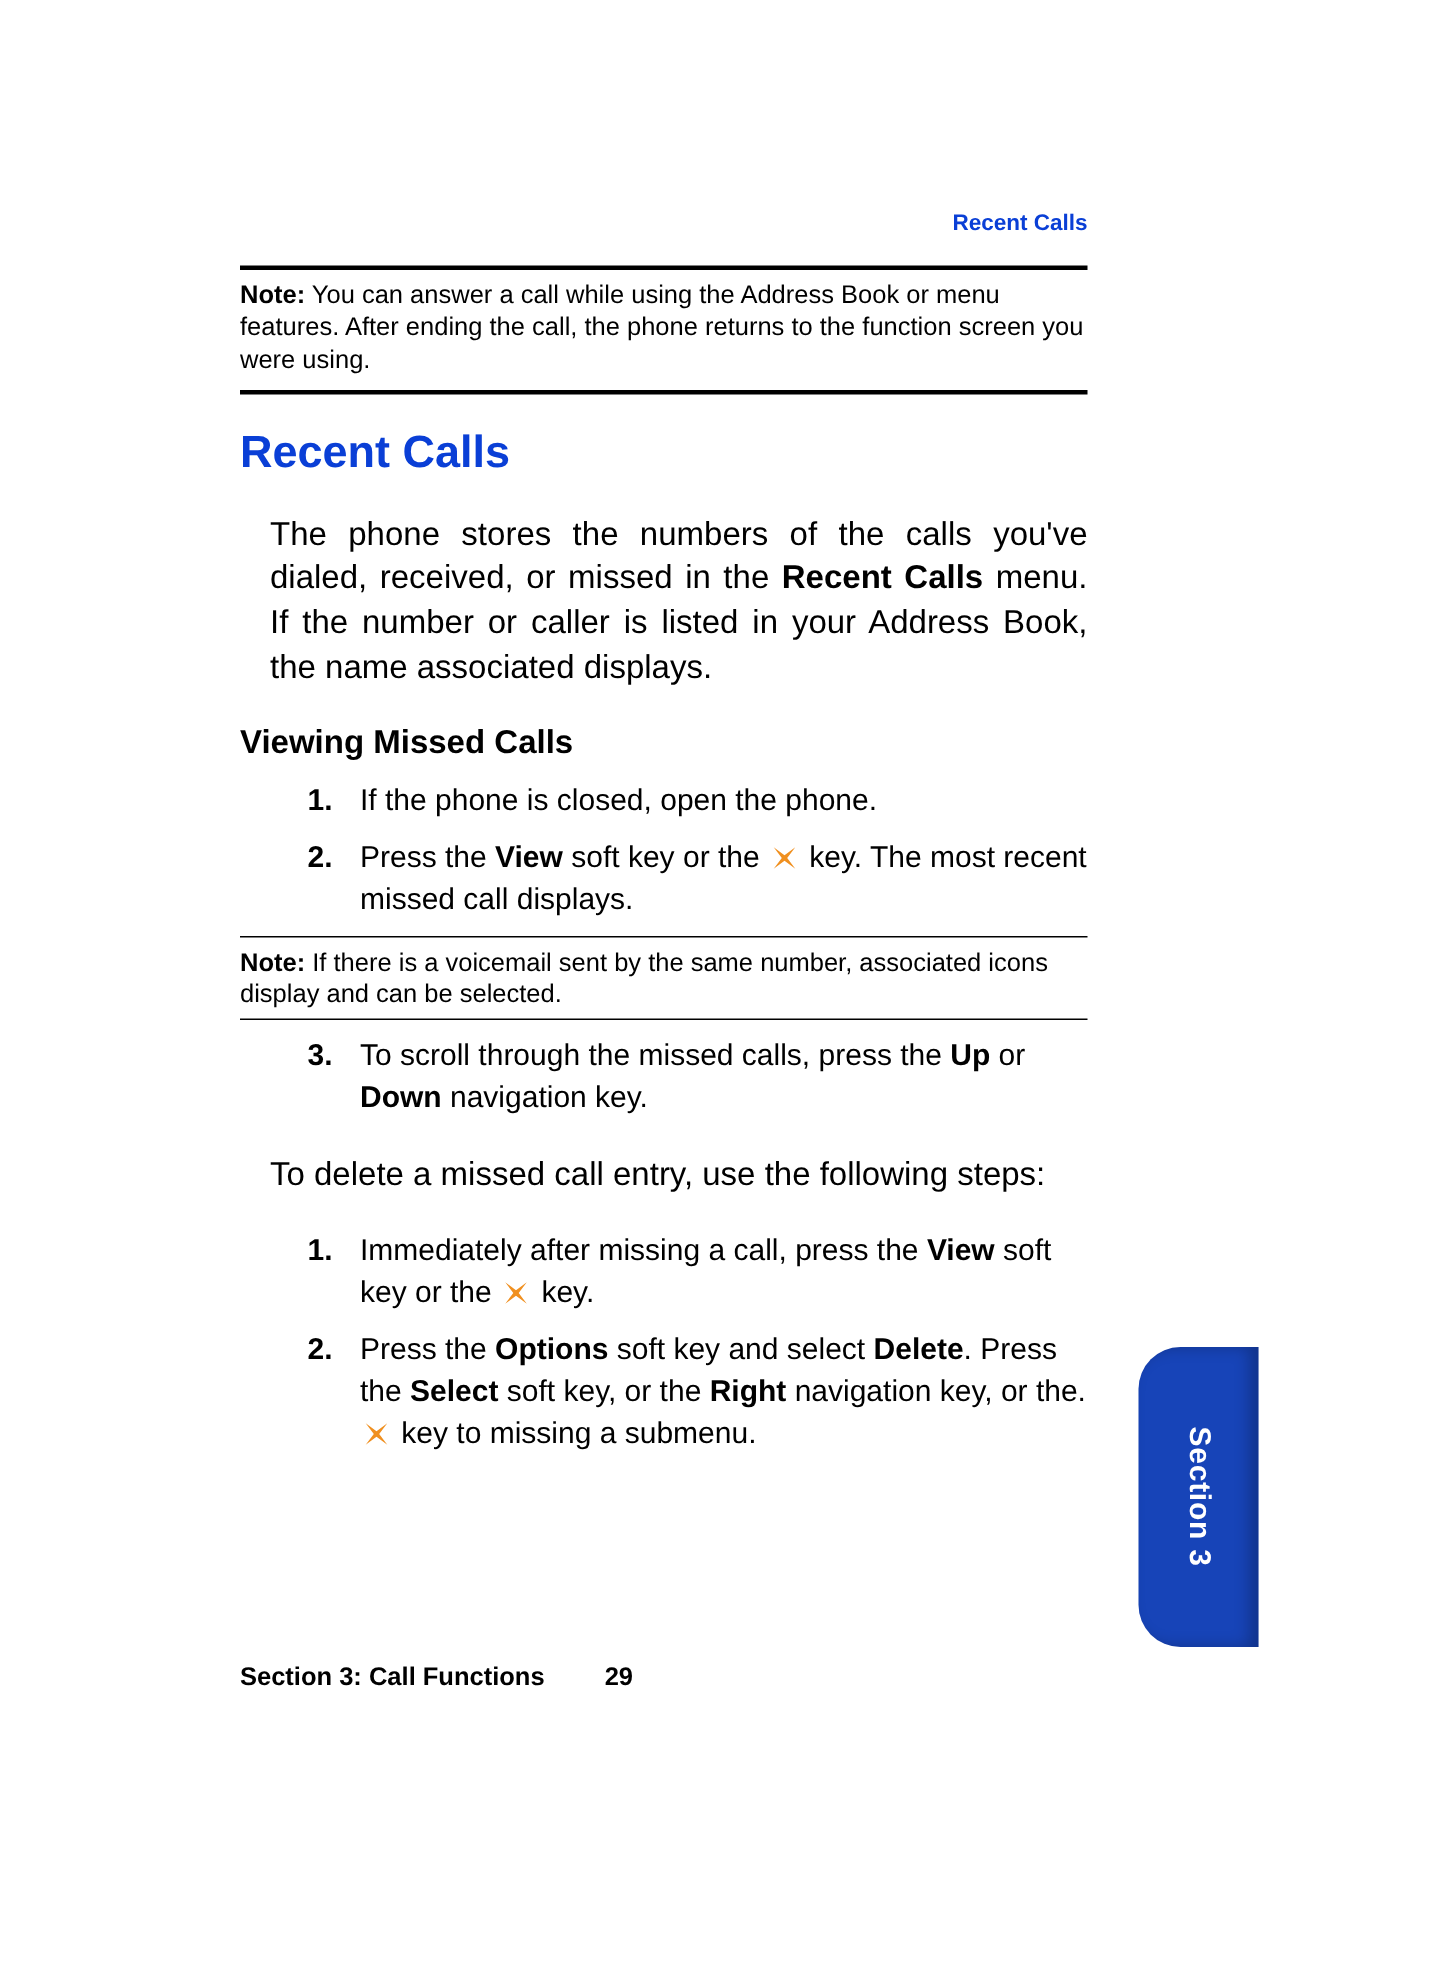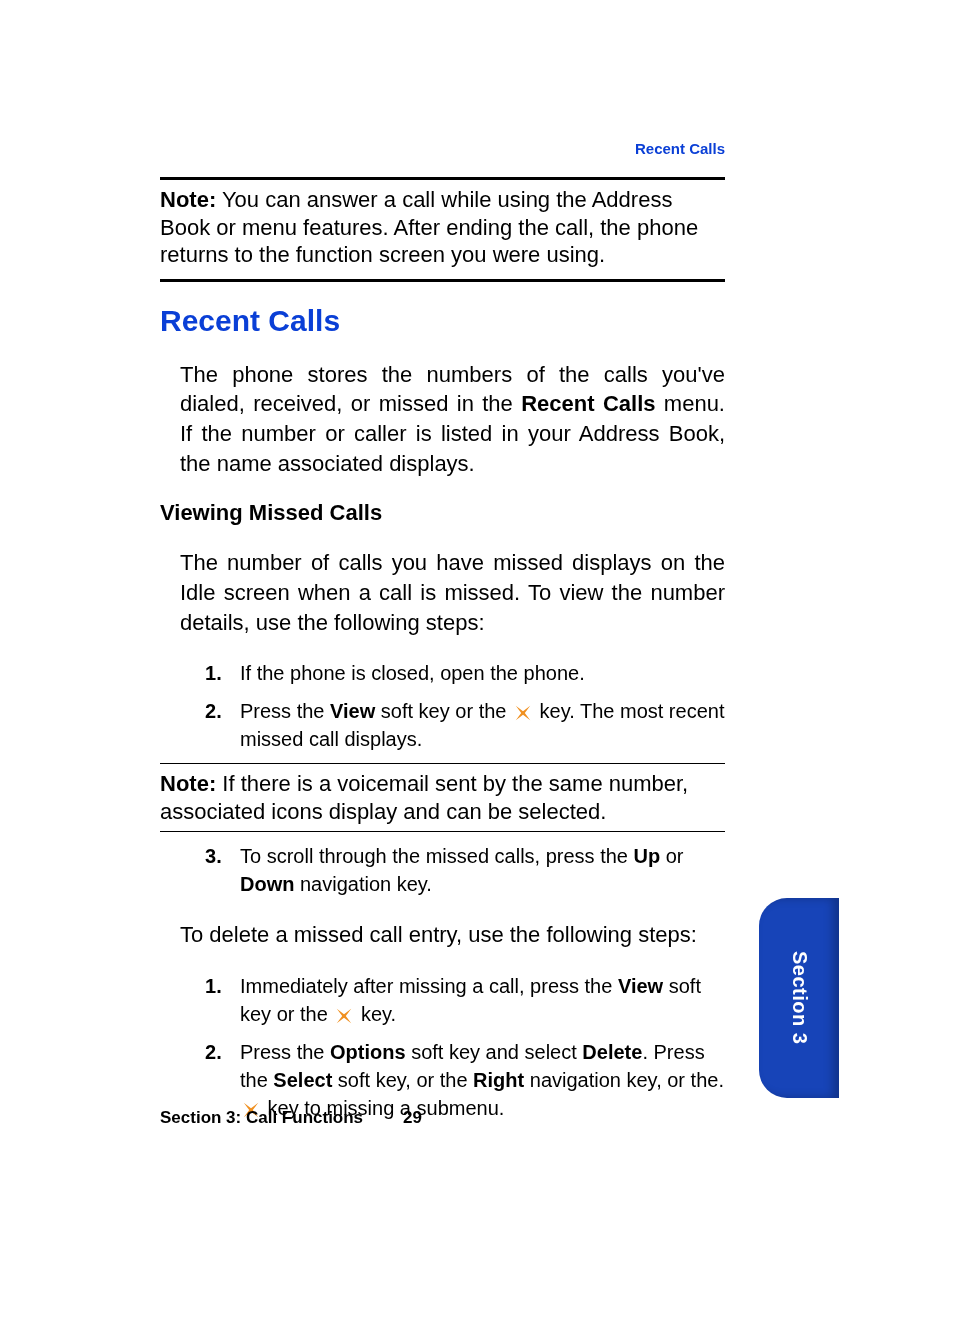--- a/index.html
+++ b/index.html
@@ -28,21 +28,21 @@
   .rule-thick {
     border-top: 3px solid #000;
     margin: 10px 0 6px 0;
   }
   .rule-thin {
     border-top: 1.5px solid #000;
     margin: 6px 0 6px 0;
   }
   .note {
     font-family: Arial, Helvetica, sans-serif;
-    font-size: 22px;
+    font-size: 17px;
     line-height: 1.25;
   }
   .note .label {
     font-weight: bold;
   }
   h1.section-title {
     font-family: Arial, Helvetica, sans-serif;
     color: #0a3fd6;
     font-weight: bold;
     font-size: 30px;
@@ -144,21 +144,20 @@
   <div class="rule-thick"></div>
 
   <h1 class="section-title">Recent Calls</h1>
 
   <p class="body-serif">
     <span>The phone stores the numbers of the calls you've dialed, received, or missed in the </span><span class="b">Recent Calls</span><span> menu. If the number or caller is listed in your Address Book, the name associated displays.</span>
   </p>
 
   <h2 class="subhead">Viewing Missed Calls</h2>
 
-  <p class="body-serif">The number of calls you have missed displays on the Idle screen when a call is missed. To view the number details, use the following steps:</p>
 
   <ol class="steps">
     <li><span>If the phone is closed, open the phone.</span></li>
     <li>
       <span>Press the </span><span class="b">View</span><span> soft key or the </span><span class="x-icon"><svg viewBox="0 0 20 20">
             <g fill="#F09020">
               <polygon points="10,8 2,2 8,10 2,18 10,12 18,18 12,10 18,2"></polygon>
             </g>
           </svg></span><span> key. The most recent missed call displays.</span>
     </li>

